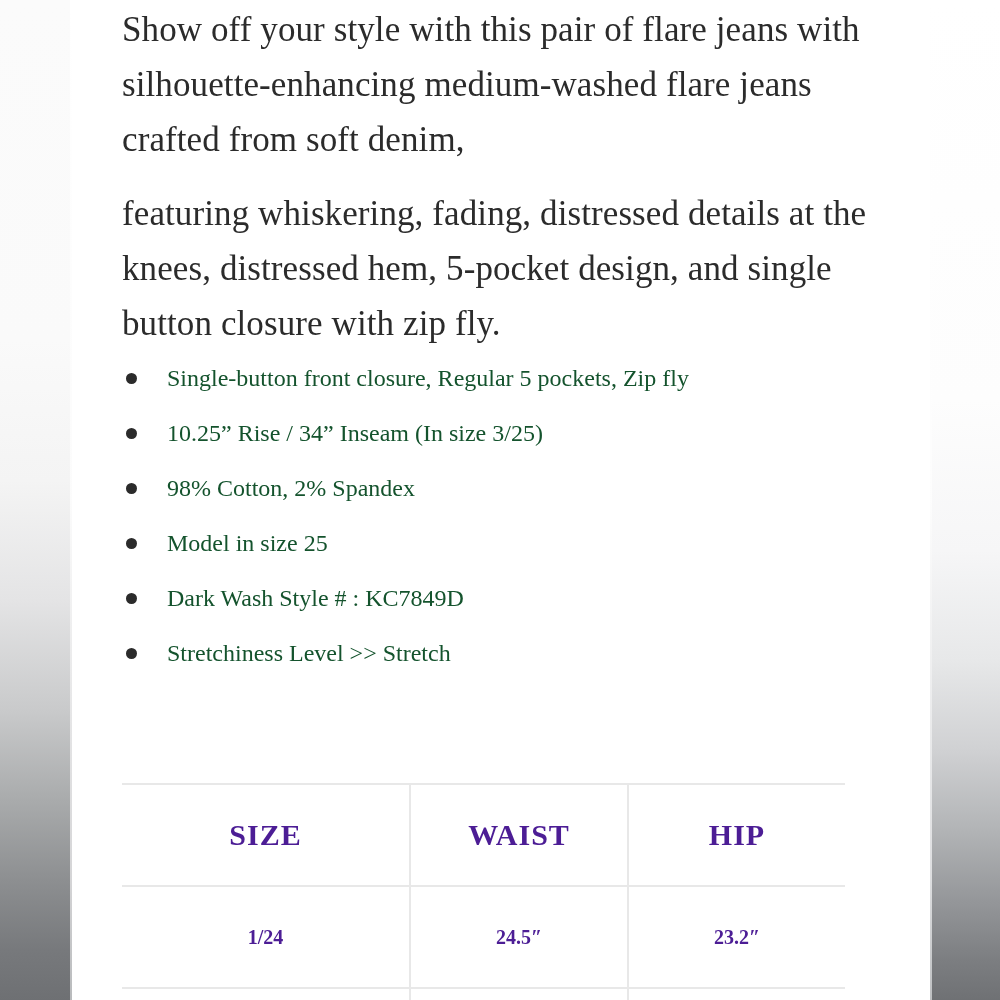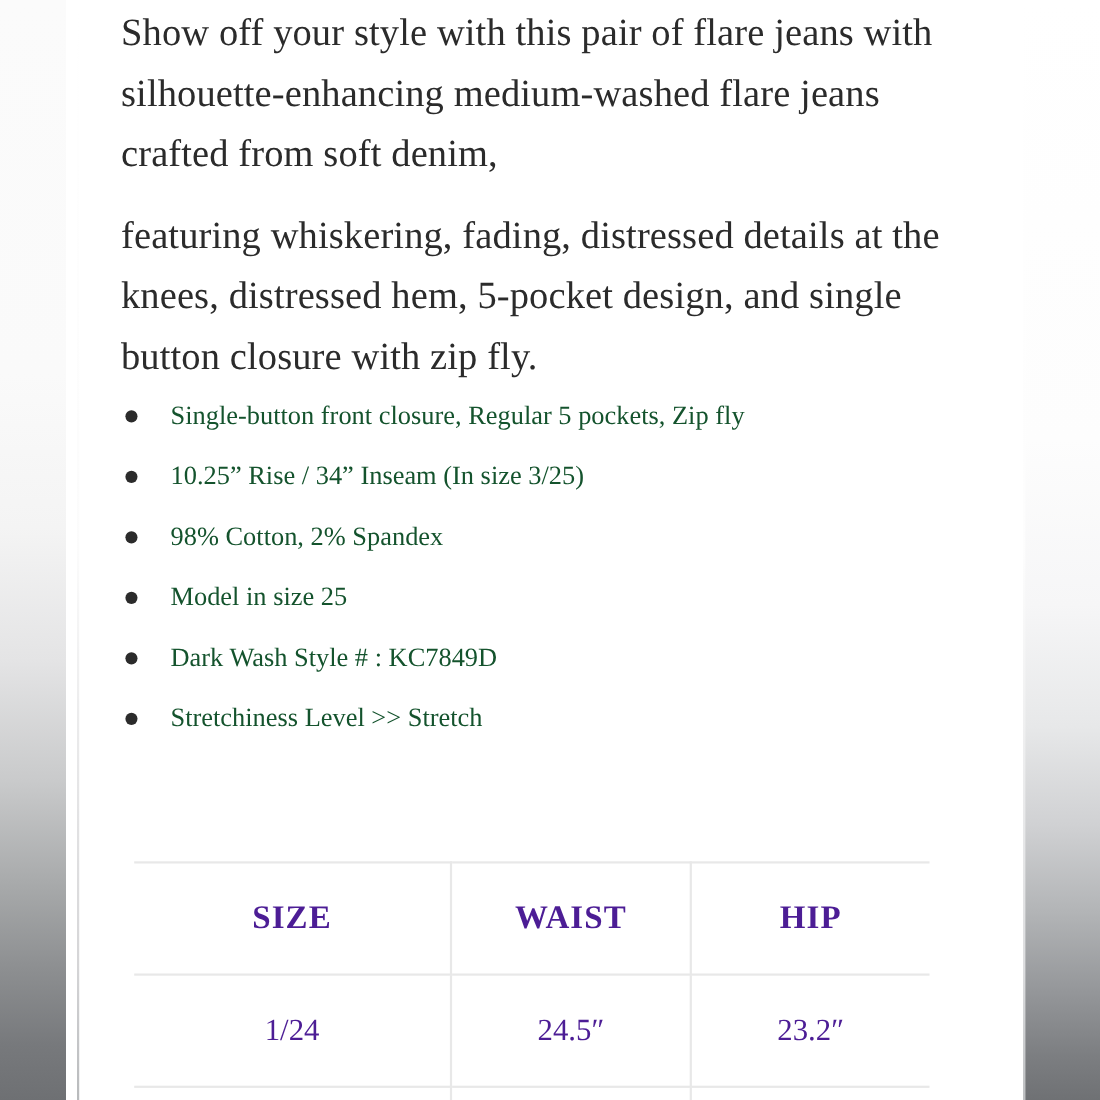--- a/index.html
+++ b/index.html
@@ -86,21 +86,21 @@
         rgba(250,250,250,0) 0%,
         rgba(244,244,244,0.2) 50%,
         rgba(212,213,215,0.8) 88%,
         rgba(186,188,190,0.95) 100%);
   }
 
   
   .card {
     position: absolute;
     top: 0;
-    left: 60px;
+    left: 72px;
     width: 860px;
     height: 1000px;
     background: #ffffff;
   }
 
   
   .content {
     position: absolute;
     top: 0;
     left: 50px;      
@@ -179,22 +179,22 @@
     border-right: none;
   }
 
   .size-chart th {
     font-size: 30px;
     font-weight: bold;
     letter-spacing: 1px;
   }
 
   .size-chart td {
-    font-size: 28px;
-    font-weight: normal;
+    font-size: 20px;
+    font-weight: bold;
   }
 
   
   .size-chart tr.clipped td {
     height: 30px;
     border-bottom: none;
   }
 </style>
 </head>
 <body>

